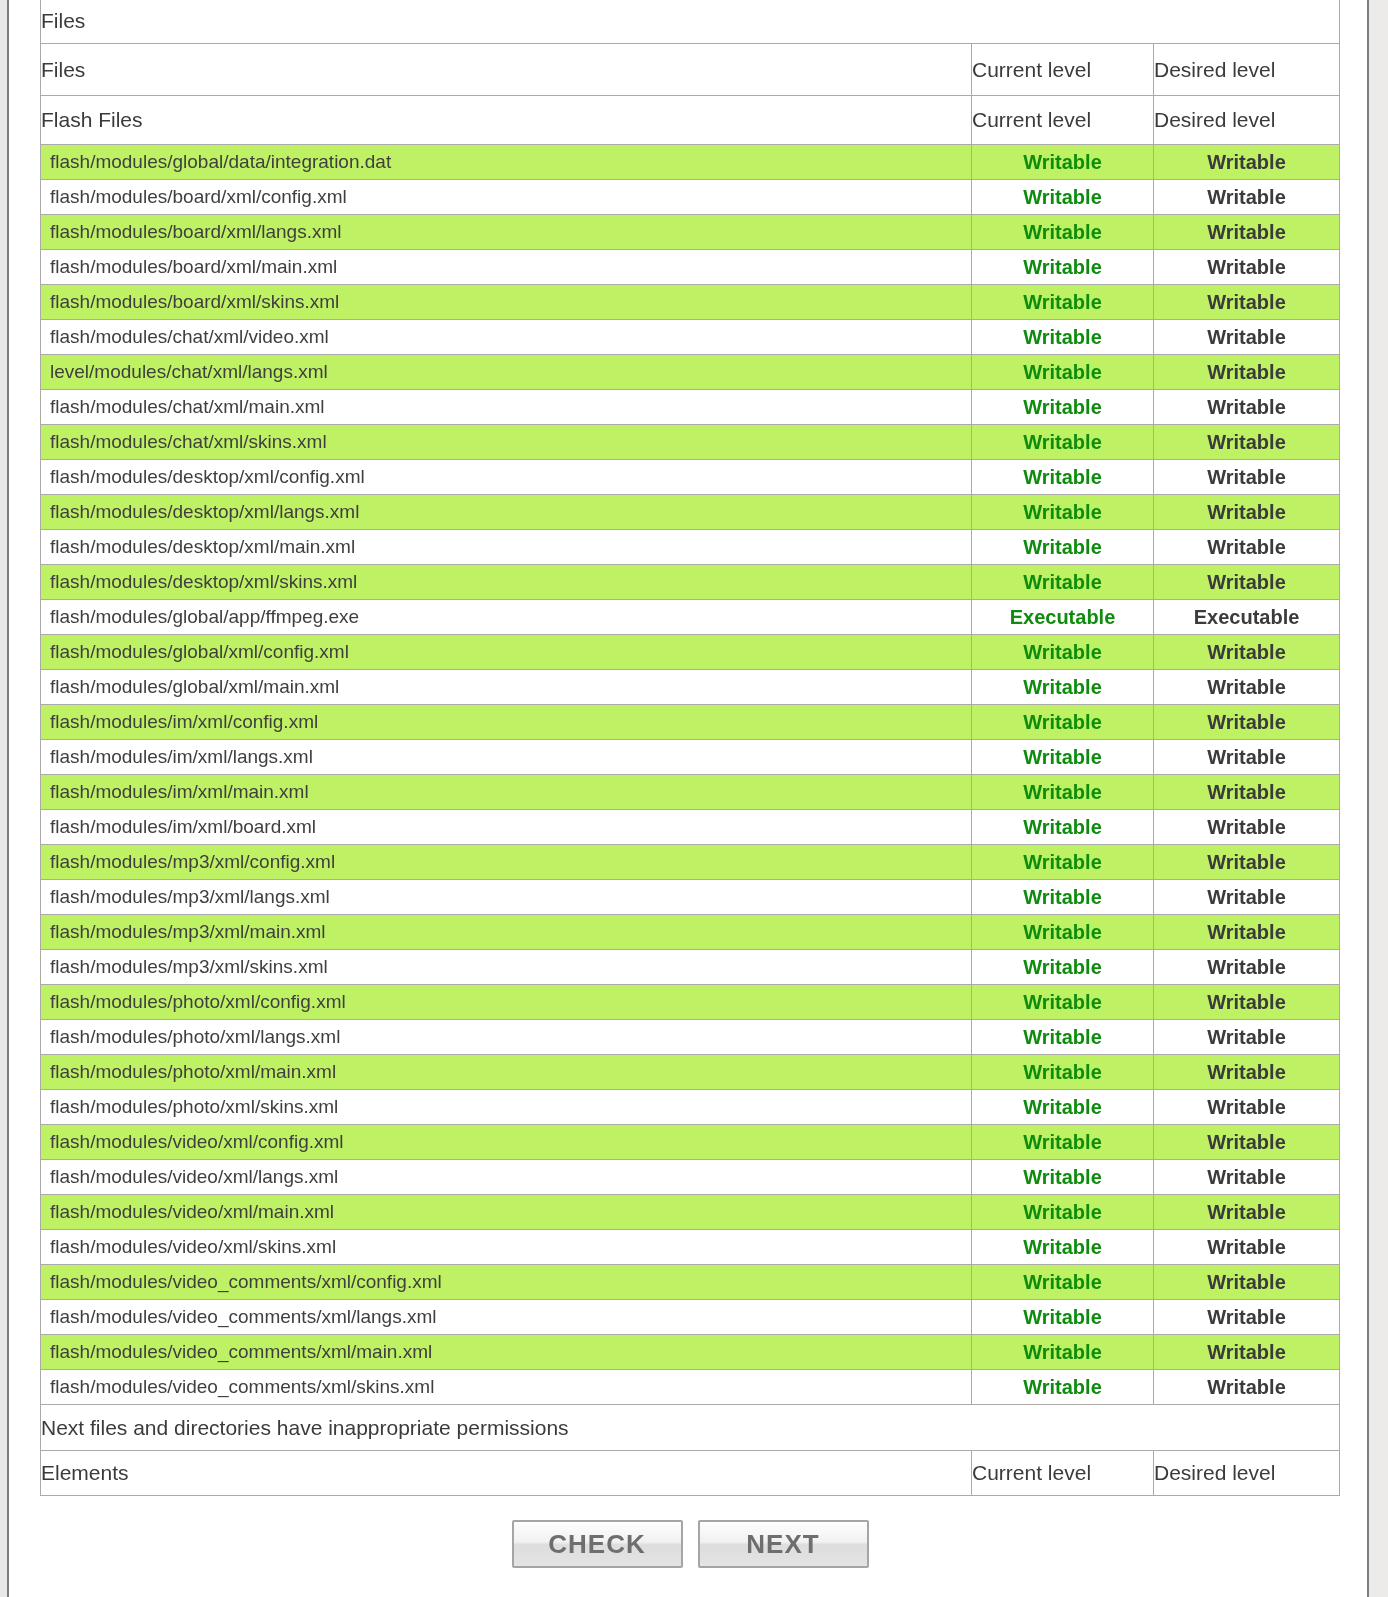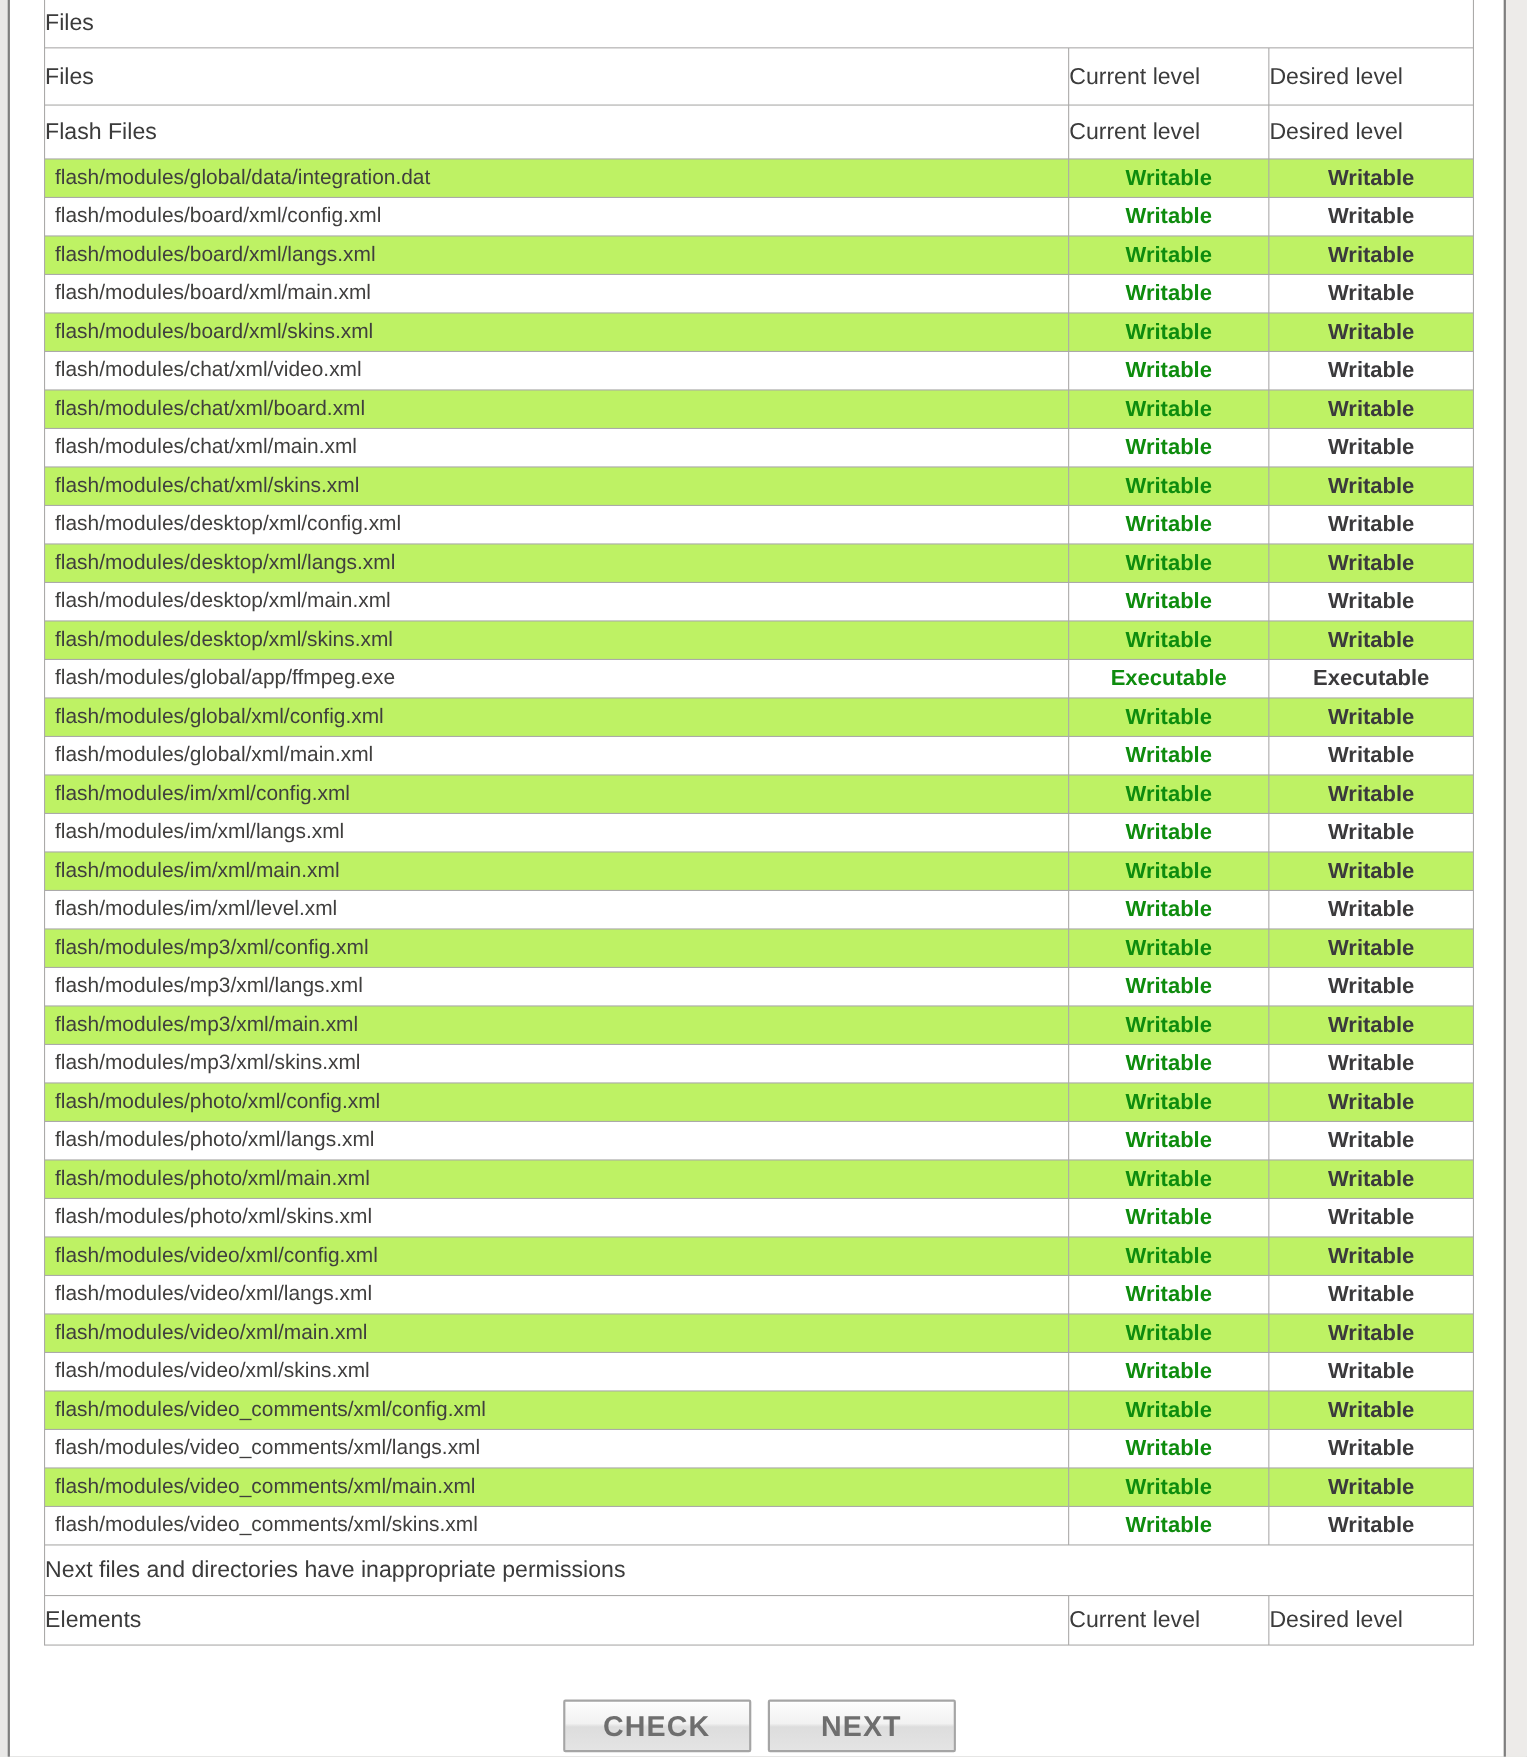--- a/index.html
+++ b/index.html
@@ -100,21 +100,20 @@
     font-family: "Liberation Sans", sans-serif;
     font-size: 26px;
     font-weight: bold;
     letter-spacing: 1px;
     color: #6e6e6e;
     border: 2px solid #a5a5a5;
     border-radius: 2px;
     background: linear-gradient(to bottom, #fdfdfd 0%, #f2f2f2 45%, #dddddd 52%, #e4e4e4 100%);
     box-shadow: inset 0 1px 0 rgba(255,255,255,0.9);
     cursor: pointer;
-    margin-top: 25px;
   }
 </style>
 </head>
 <body>
 
 <div class="edge-left"></div>
 <div class="edge-right"></div>
 
 <div class="table-wrap">
   <table class="perm">
@@ -162,21 +161,21 @@
     <td class="path">flash/modules/board/xml/skins.xml</td>
     <td class="level current">Writable</td>
     <td class="level desired">Writable</td>
   </tr>
         <tr>
     <td class="path">flash/modules/chat/xml/video.xml</td>
     <td class="level current">Writable</td>
     <td class="level desired">Writable</td>
   </tr>
         <tr class="shade">
-    <td class="path">flash/modules/chat/xml/board.xml</td>
+    <td class="path">level/modules/chat/xml/langs.xml</td>
     <td class="level current">Writable</td>
     <td class="level desired">Writable</td>
   </tr>
         <tr>
     <td class="path">flash/modules/chat/xml/main.xml</td>
     <td class="level current">Writable</td>
     <td class="level desired">Writable</td>
   </tr>
         <tr class="shade">
     <td class="path">flash/modules/chat/xml/skins.xml</td>
@@ -227,21 +226,21 @@
     <td class="path">flash/modules/im/xml/langs.xml</td>
     <td class="level current">Writable</td>
     <td class="level desired">Writable</td>
   </tr>
         <tr class="shade">
     <td class="path">flash/modules/im/xml/main.xml</td>
     <td class="level current">Writable</td>
     <td class="level desired">Writable</td>
   </tr>
         <tr>
-    <td class="path">flash/modules/im/xml/level.xml</td>
+    <td class="path">flash/modules/im/xml/board.xml</td>
     <td class="level current">Writable</td>
     <td class="level desired">Writable</td>
   </tr>
         <tr class="shade">
     <td class="path">flash/modules/mp3/xml/config.xml</td>
     <td class="level current">Writable</td>
     <td class="level desired">Writable</td>
   </tr>
         <tr>
     <td class="path">flash/modules/mp3/xml/langs.xml</td>

